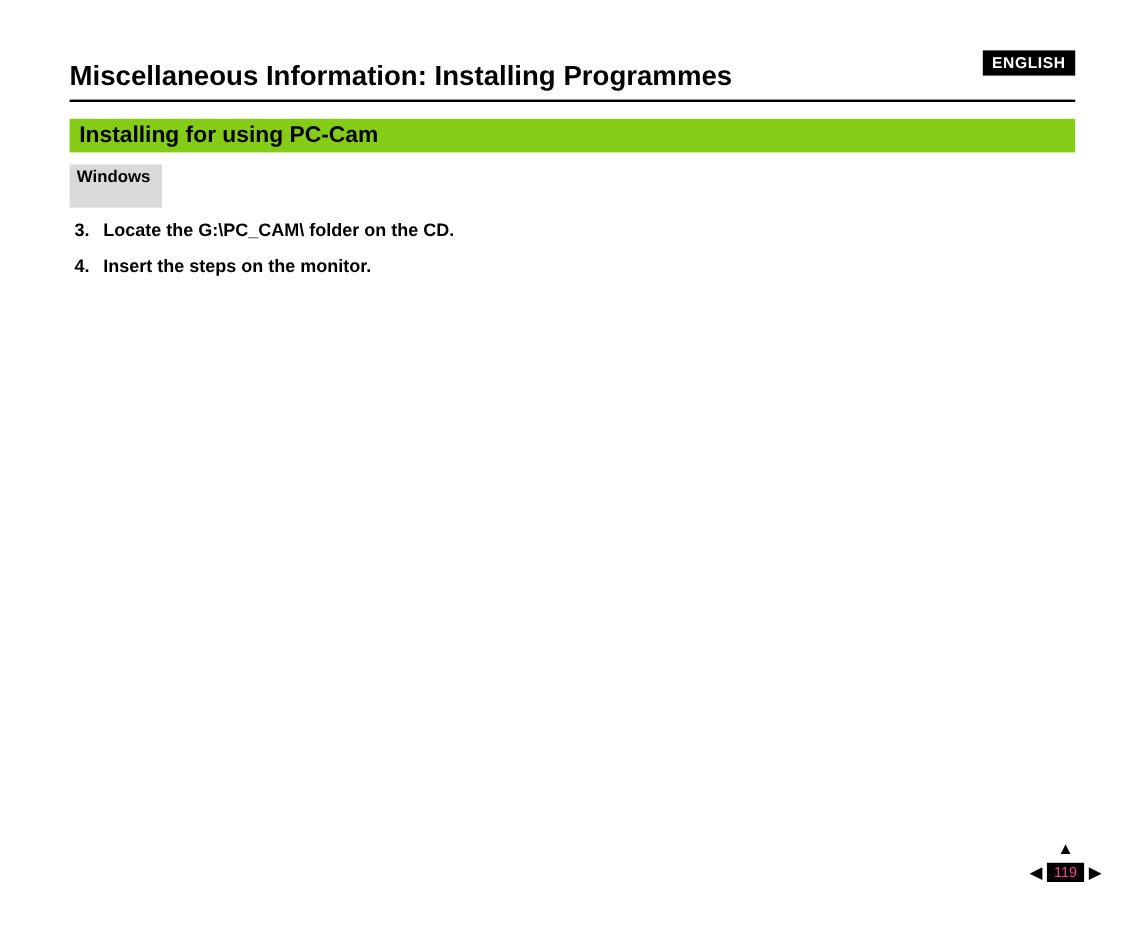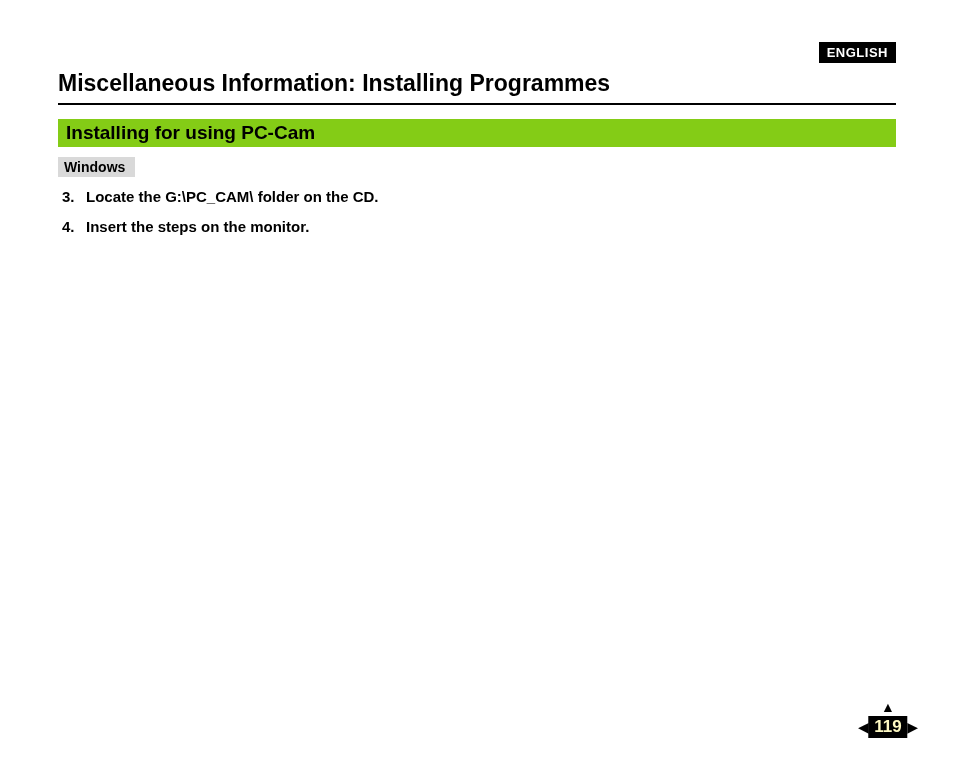--- a/index.html
+++ b/index.html
@@ -1,33 +1,33 @@
 <!DOCTYPE html>
 <html><head>
 <meta charset="utf-8">
 <style>
   * { margin: 0; padding: 0; box-sizing: border-box; }
   html, body { width: 954px; height: 779px; background: #fff; font-family: Arial, Helvetica, sans-serif; color: #000; }
   .page { position: relative; width: 954px; height: 779px; padding: 36px 58px 40px 58px; }
   .lang-tag { position: absolute; top: 42px; right: 58px; background: #000; color: #fff; font-weight: bold; font-size: 13px; padding: 3px 8px; letter-spacing: 0.5px; }
-  .title { font-size: 23px; font-weight: bold; margin-top: 34px; margin-bottom: 6px; }
+  .title { font-size: 23px; font-weight: bold; margin-top: 14px; margin-bottom: 6px; }
   .title-rule { border: none; border-top: 2px solid #000; margin-bottom: 14px; }
   .section-bar { background: #84cc16; font-size: 19px; font-weight: bold; padding: 3px 8px; margin-bottom: 6px; }
-  .os-tag { display: inline-block; background: #d9d9d9; font-size: 14px; font-weight: bold; padding: 2px 10px 2px 6px; margin: 4px 0 10px 0; }
+  .os-tag { display: inline-block; background: #d9d9d9; font-size: 14px; font-weight: bold; padding: 2px 10px 18px 6px; margin: 4px 0 10px 0; }
   .steps { list-style: none; padding-left: 4px; }
   .steps li { font-size: 15px; font-weight: bold; margin-bottom: 10px; line-height: 1.35; }
   .steps li .num { display: inline-block; width: 24px; }
   .sub { font-weight: normal; font-size: 14px; margin-top: 4px; padding-left: 24px; }
   .sub .diamond { font-size: 11px; margin-right: 4px; }
   .page-num-wrap { position: absolute; right: 40px; bottom: 34px; width: 52px; height: 36px; }
   .tri { position: absolute; font-size: 14px; color: #000; }
   .tri.up { top: -10px; left: 50%; transform: translateX(-50%); }
   .tri.left { left: -4px; top: 50%; transform: translateY(-50%); }
   .tri.right { right: -4px; top: 50%; transform: translateY(-50%); }
-  .pn-box { position: absolute; left: 50%; top: 50%; transform: translate(-50%, -50%); background: #000; color: #fef9c3; font-size: 17px; font-weight: bold; padding: 1px 6px; }
+  .pn-box { position: absolute; left: 50%; top: 50%; transform: translate(-50%, -50%); background: #000; color: #ec4899; font-size: 12px; font-weight: normal; padding: 1px 6px; }
 </style>
 </head>
 <body>
 
 <div class="page">
 
   <div class="lang-tag">ENGLISH</div>
 
   <h1 class="title">Miscellaneous Information: Installing Programmes</h1>
   <hr class="title-rule">

